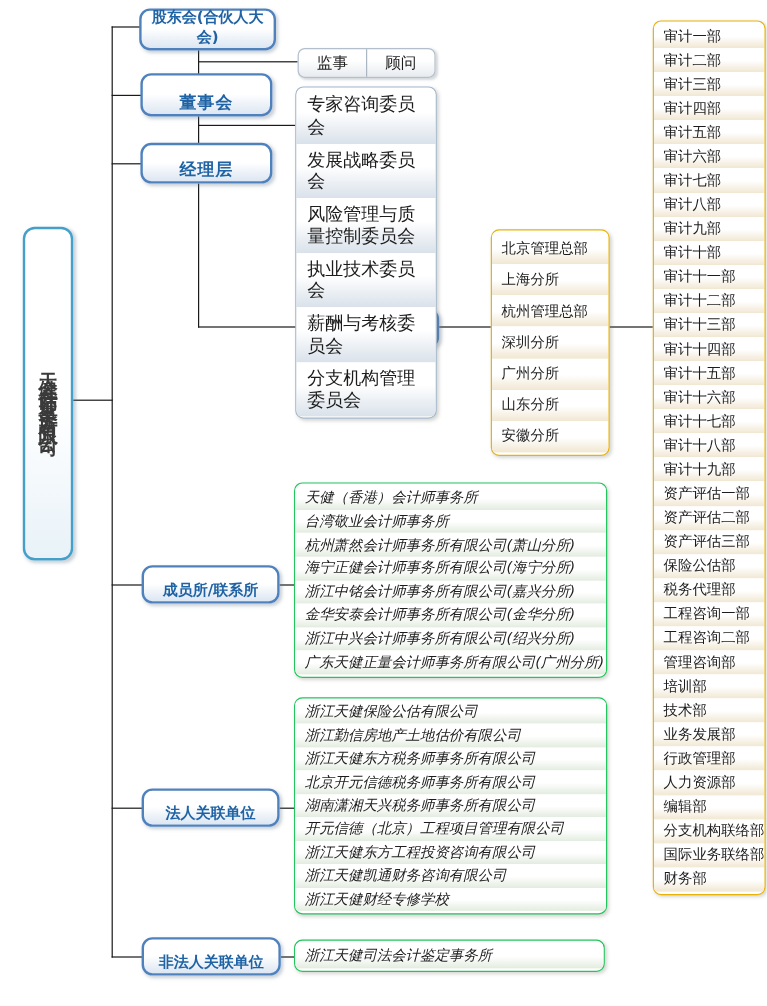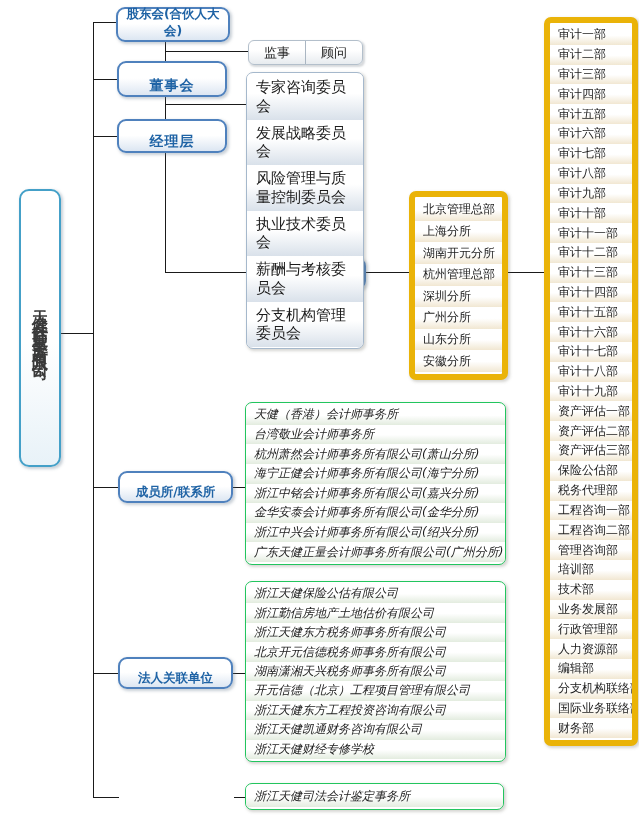--- a/index.html
+++ b/index.html
@@ -37,21 +37,21 @@
   .list-box{
     position:absolute;display:flex;flex-direction:column;
     border-radius:7px;background:#fff;box-sizing:border-box;
     box-shadow:1.5px 1.5px 3px rgba(120,120,110,.3);
     overflow:hidden;padding:2px 0;
   }
   .list-box .row{
     flex:1;display:flex;align-items:center;
     font-size:12px;color:#1c1c1c;padding:0 0 0 8px;white-space:nowrap;
   }
-  .list-box.tan{border:6px solid #eab308;justify-content:space-between;}
+  .list-box.tan{border:1px solid #eab308;justify-content:space-between;}
   .list-box.tan .row{background:linear-gradient(#ffffff 52%,#f1e7d2 100%);}
   .list-box.green{border:1px solid #22c55e;font-style:italic;}
   .list-box.green .row{background:linear-gradient(#ffffff 52%,#e3ecdf 100%);}
   
   .strip{
     position:absolute;display:flex;border:1px solid #b3bfcb;border-radius:6px;
     background:linear-gradient(#ffffff 40%,#e7ebef 100%);
     box-shadow:1.5px 1.5px 2px rgba(120,130,140,.3);box-sizing:border-box;
   }
   .strip .cell{
@@ -108,39 +108,41 @@
   </div>
   <div class="node-blue" style="left:299px;top:257px;width:67px;height:33px;">
     <span>总所</span>
   </div>
   <div class="node-blue small" style="left:118px;top:471px;width:115px;height:32px;">
     <span>成员所/联系所</span>
   </div>
   <div class="node-blue small" style="left:118px;top:657px;width:115px;height:32px;">
     <span>法人关联单位</span>
   </div>
+  <div class="node-blue small" style="left:118px;top:781px;width:116px;height:32px;">
+    <span>非法人关联单位</span>
+  </div>
 
   <div class="strip" style="left:248px;top:40px;width:115px;height:25px;">
       <div class="cell">监事</div>
       <div class="cell">顾问</div>
     </div>
 
   <div class="list-box bluegray" style="left:246px;top:72px;width:118px;">
       <div class="row">专家咨询委员会</div>
       <div class="row">发展战略委员会</div>
       <div class="row">风险管理与质量控制委员会</div>
       <div class="row">执业技术委员会</div>
       <div class="row">薪酬与考核委员会</div>
       <div class="row">分支机构管理委员会</div>
     </div>
 
   <div class="list-box tan" style="left:409px;top:191px;width:99px;height:189px;">
       <div class="row">北京管理总部</div>
       <div class="row">上海分所</div>
-      <div class="row">湖南开元分所</div>
       <div class="row">杭州管理总部</div>
       <div class="row">深圳分所</div>
       <div class="row">广州分所</div>
       <div class="row">山东分所</div>
       <div class="row">安徽分所</div>
     </div>
 
   <div class="list-box tan" style="left:544px;top:17px;width:94px;height:729px;">
       <div class="row">审计一部</div>
       <div class="row">审计二部</div>

